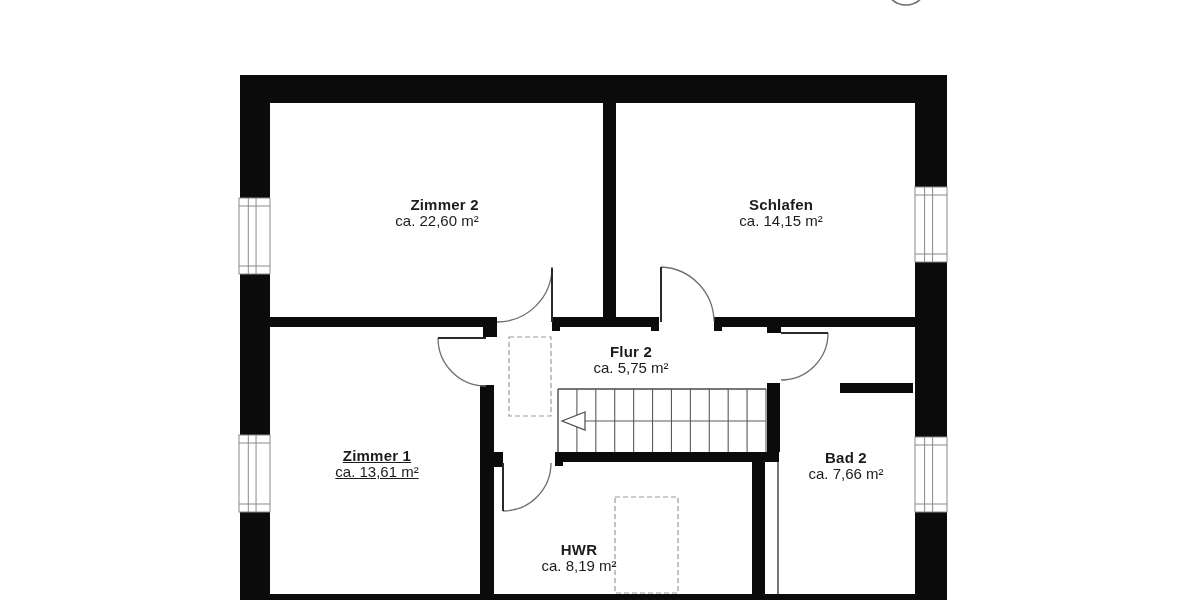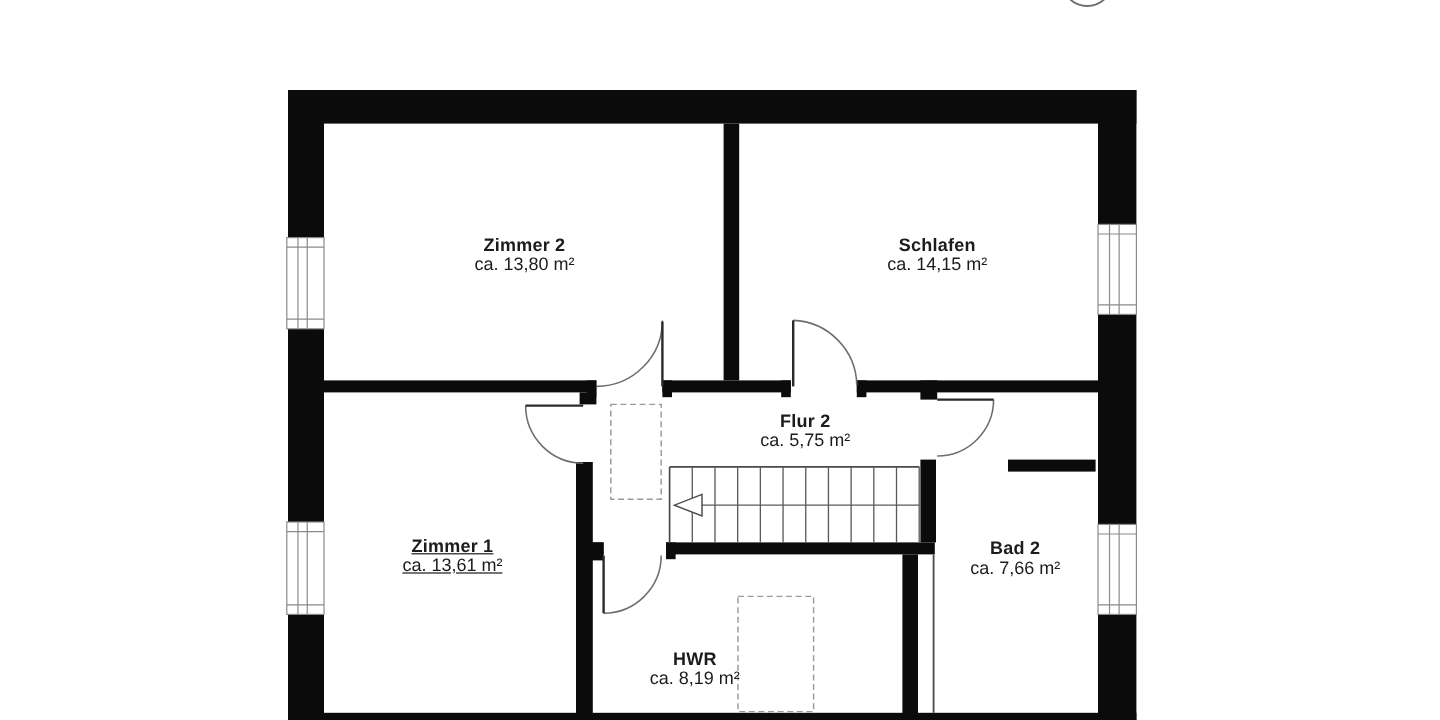--- a/index.html
+++ b/index.html
@@ -98,29 +98,29 @@
       <line x1="747.0909090909091" y1="389" x2="747.0909090909091" y2="452" stroke="#5a5a5a" stroke-width="1.1"></line>
       <line x1="766" y1="389" x2="766" y2="452" stroke="#5a5a5a" stroke-width="1.1"></line>
       <line x1="585" y1="421" x2="766" y2="421" stroke="#5a5a5a" stroke-width="1.1"></line>
       <polygon points="585,412 562,421 585,430" fill="#ffffff" stroke="#4a4a4a" stroke-width="1.2"></polygon>
       <rect x="509" y="337" width="42" height="79" fill="none" stroke="#9a9a9a" stroke-width="1.2" stroke-dasharray="5,3"></rect>
       <rect x="615" y="497" width="63" height="96" fill="none" stroke="#9a9a9a" stroke-width="1.2" stroke-dasharray="5,3"></rect>
       <line x1="778" y1="462" x2="778" y2="594" stroke="#4a4a4a" stroke-width="1.5"></line>
       <circle cx="906" cy="-16" r="21" fill="#ffffff" stroke="#6e6e6e" stroke-width="1.6"></circle>
     </svg>
   <div id="labels">
-      <div class="room-label" style="left: 437px; top: 197px;">
+      <div class="room-label" style="left: 437px; top: 197px; text-align: right;">
         <div class="room-name">Zimmer 2</div>
-        <div class="room-area">ca. 13,80 m²</div>
+        <div class="room-area">ca. 22,60 m²</div>
       </div>
       <div class="room-label" style="left: 781px; top: 197px;">
         <div class="room-name">Schlafen</div>
         <div class="room-area">ca. 14,15 m²</div>
       </div>
-      <div class="room-label" style="left: 631px; top: 344px; margin-left: 40px;">
+      <div class="room-label" style="left: 631px; top: 344px;">
         <div class="room-name">Flur 2</div>
         <div class="room-area">ca. 5,75 m²</div>
       </div>
       <div class="room-label" style="left: 377px; top: 448px; text-decoration: underline;">
         <div class="room-name">Zimmer 1</div>
         <div class="room-area">ca. 13,61 m²</div>
       </div>
       <div class="room-label" style="left: 846px; top: 450px;">
         <div class="room-name">Bad 2</div>
         <div class="room-area">ca. 7,66 m²</div>

